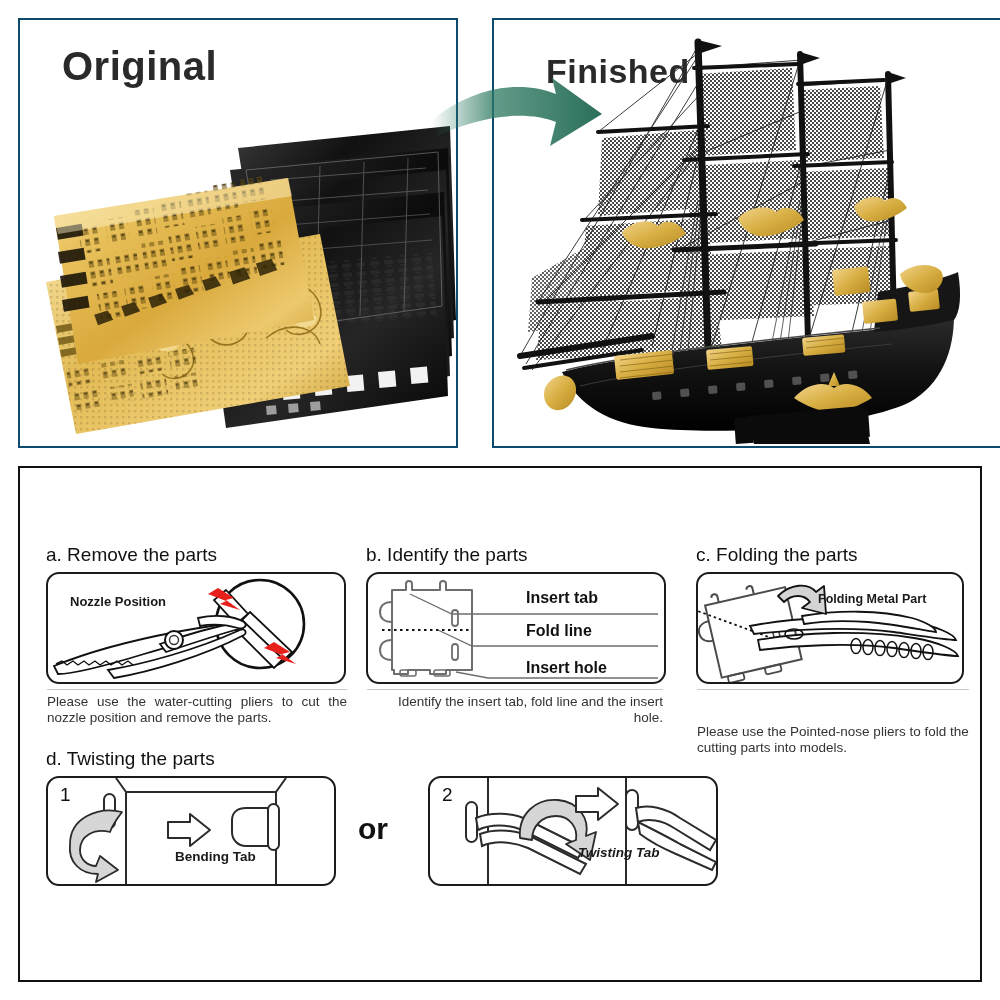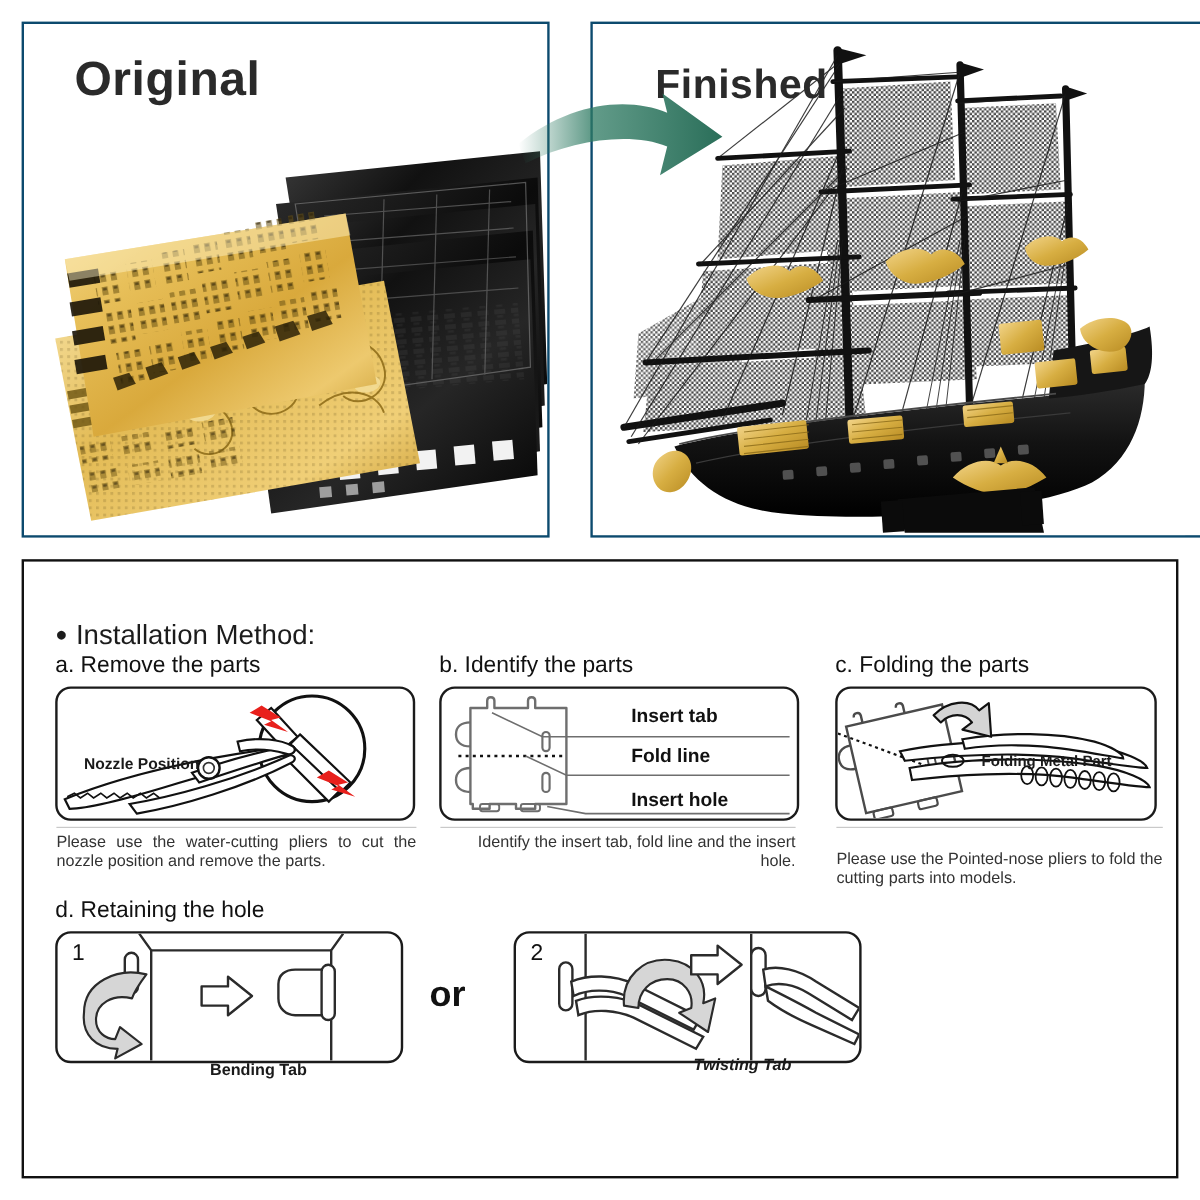--- a/index.html
+++ b/index.html
@@ -53,39 +53,39 @@
   #fig-b{left:366px;top:572px;width:300px;height:112px;}
   #fig-c{left:696px;top:572px;width:268px;height:112px;}
   #fig-d1{left:46px;top:776px;width:290px;height:110px;}
   #fig-d2{left:428px;top:776px;width:290px;height:110px;}
 
   .caption{
     position:absolute;font-size:13.5px;line-height:1.22;color:#333;
   }
   #cap-a{left:47px;top:694px;width:300px;text-align:justify;}
   #cap-b{left:367px;top:694px;width:296px;text-align:right;}
-  #cap-c{left:697px;top:708px;width:272px;}
+  #cap-c{left:697px;top:724px;width:272px;}
 
   .cap-rule{position:absolute;height:1px;background:#c9c9c9;}
   #rule-a{left:47px;top:689px;width:300px;}
   #rule-b{left:367px;top:689px;width:296px;}
   #rule-c{left:697px;top:689px;width:272px;}
 
   #or-label{
     position:absolute;left:358px;top:812px;font-size:30px;font-weight:700;color:#111;
   }
 
   .fig-cell-num{
     position:absolute;font-size:19px;font-weight:400;color:#111;
   }
   #d1-num{left:60px;top:784px;}
   #d2-num{left:442px;top:784px;}
 
   .fig-label{
-    position:absolute;font-size:13.5px;font-weight:700;color:#1a1a1a;white-space:nowrap;margin-top:35px;
+    position:absolute;font-size:13.5px;font-weight:700;color:#1a1a1a;white-space:nowrap;
   }
   #lbl-nozzle{left:70px;top:594px;font-size:13px;}
   #lbl-folding{left:818px;top:592px;font-size:12.5px;text-align:center;}
   #lbl-bending{left:175px;top:849px;}
   #lbl-twisting{left:578px;top:845px;font-style:italic;}
 
   .lead-label{
     position:absolute;font-size:16px;font-weight:700;color:#111;white-space:nowrap;
   }
   #lbl-insert-tab{left:526px;top:589px;}
@@ -431,28 +431,25 @@
         <stop offset="0%" stop-color="#2f7b63" stop-opacity="0"></stop>
         <stop offset="35%" stop-color="#2f7b63" stop-opacity=".75"></stop>
         <stop offset="100%" stop-color="#2a6e59" stop-opacity="1"></stop>
       </linearGradient>
     </defs>
     <path d="M2,48 C44,14 92,8 126,22 L122,6 L172,42 L120,74 L126,50 C96,38 48,44 8,64 Z" fill="url(#arrG)"></path>
   </svg>
 
   <div id="panel-instructions"></div>
 
-  <div class="inst-head">
-    <span class="bullet">●</span><span>Installation Method:</span>
-  </div>
 
   <div class="step-title" id="step-a-title">a. Remove the parts</div>
   <div class="step-title" id="step-b-title">b. Identify the parts</div>
   <div class="step-title" id="step-c-title">c. Folding the parts</div>
-  <div class="step-title" id="step-d-title">d. Retaining the hole</div>
+  <div class="step-title" id="step-d-title">d. Twisting the parts</div>
 
   <div class="fig" id="fig-a">
     <svg width="296" height="108" viewBox="0 0 296 108">
 
       <circle cx="212" cy="50" r="44" fill="none" stroke="#111" stroke-width="2.6"></circle>
 
       <g fill="#fff" stroke="#111" stroke-width="1.8">
         <path d="M178,16 L200,40 L188,50 L166,26 Z"></path>
         <path d="M196,44 L236,84 L226,94 L186,54 Z"></path>
         <path d="M202,38 L244,78 L236,86 L194,46 Z"></path>

